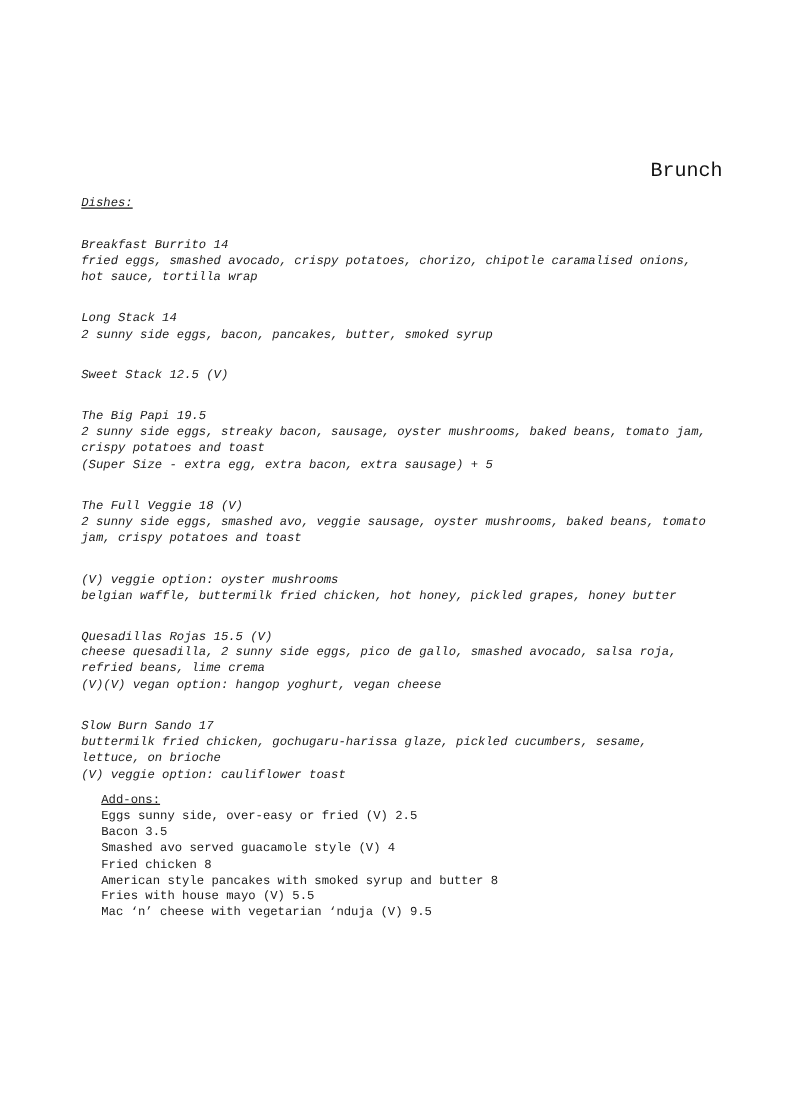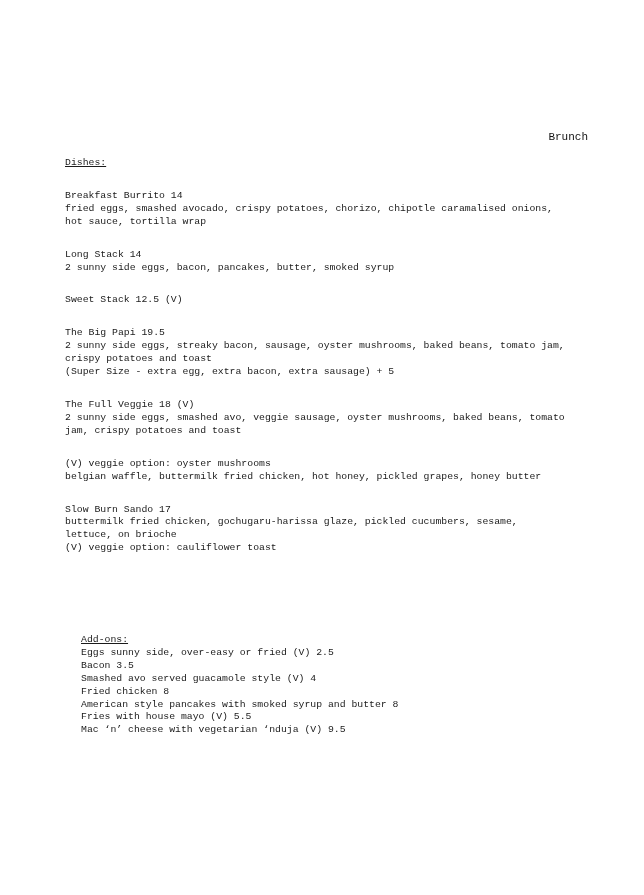--- a/index.html
+++ b/index.html
@@ -3,25 +3,25 @@
   <meta charset="utf-8">
   <style>
     html, body { margin: 0; padding: 0; background: #ffffff; }
     body { width: 644px; height: 895px; position: relative; overflow: hidden; }
     .page {
       position: absolute; left: 0; top: 0; width: 644px; height: 895px;
       font-family: "Liberation Mono", "DejaVu Sans Mono", monospace;
       font-size: 9.8px; line-height: 12.9px; color: #1a1a1a;
     }
     .title {
-      position: absolute; top: 130px; right: 56px;
-      font-size: 11px; line-height: 14px; color: #111;
+      position: absolute; top: 130px; right: 66px;
+      font-size: 16px; line-height: 14px; color: #111;
     }
     .section { position: absolute; left: 65px; width: 540px; }
-    .dishes-section { top: 157px; }
+    .dishes-section { top: 157px; font-style: italic; }
     .addons-section { top: 634px; margin-left: 16px; }
     .heading { text-decoration: underline; display: block; }
     .dish { margin-bottom: 12.9px; margin-top: 20px; }
     .line { display: block; white-space: pre; }
   </style>
 </head>
 <body>
 
 <div class="page">
   <div class="title">Brunch</div>
@@ -55,20 +55,26 @@
       <span class="line">The Full Veggie 18 (V)</span>
       <span class="line">2 sunny side eggs, smashed avo, veggie sausage, oyster mushrooms, baked beans, tomato</span>
       <span class="line">jam, crispy potatoes and toast</span>
     </div>
 
     <div class="dish">
       <span class="line">(V) veggie option: oyster mushrooms</span>
       <span class="line">belgian waffle, buttermilk fried chicken, hot honey, pickled grapes, honey butter</span>
     </div>
 
+    <div class="dish">
+      <span class="line">Quesadillas Rojas 15.5 (V)</span>
+      <span class="line">cheese quesadilla, 2 sunny side eggs, pico de gallo, smashed avocado, salsa roja,</span>
+      <span class="line">refried beans, lime crema</span>
+      <span class="line">(V)(V) vegan option: hangop yoghurt, vegan cheese</span>
+    </div>
 
     <div class="dish">
       <span class="line">Slow Burn Sando 17</span>
       <span class="line">buttermilk fried chicken, gochugaru-harissa glaze, pickled cucumbers, sesame,</span>
       <span class="line">lettuce, on brioche</span>
       <span class="line">(V) veggie option: cauliflower toast</span>
     </div>
   </div>
 
   <div class="section addons-section">

